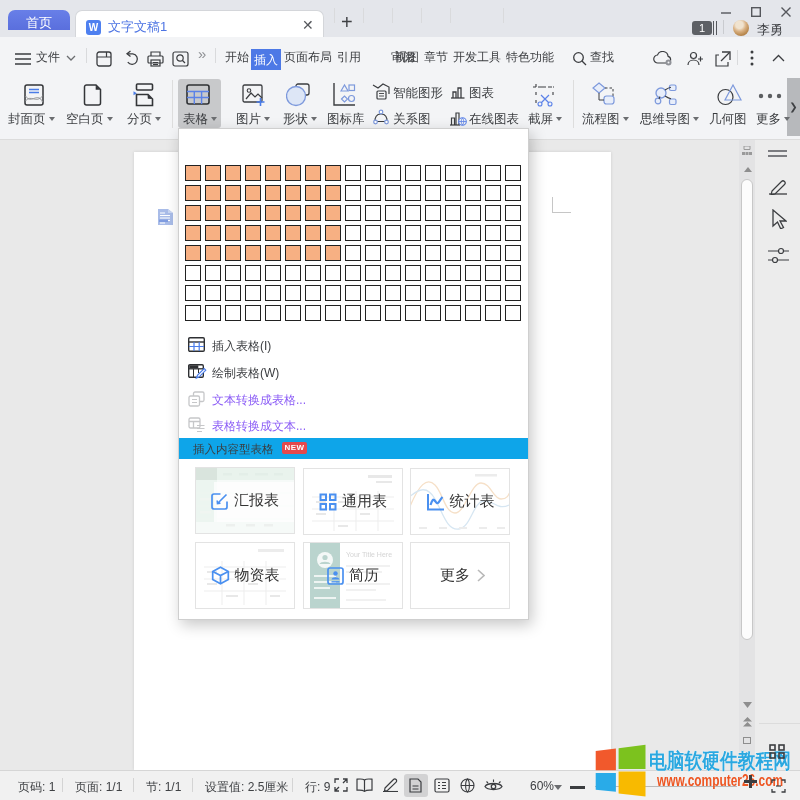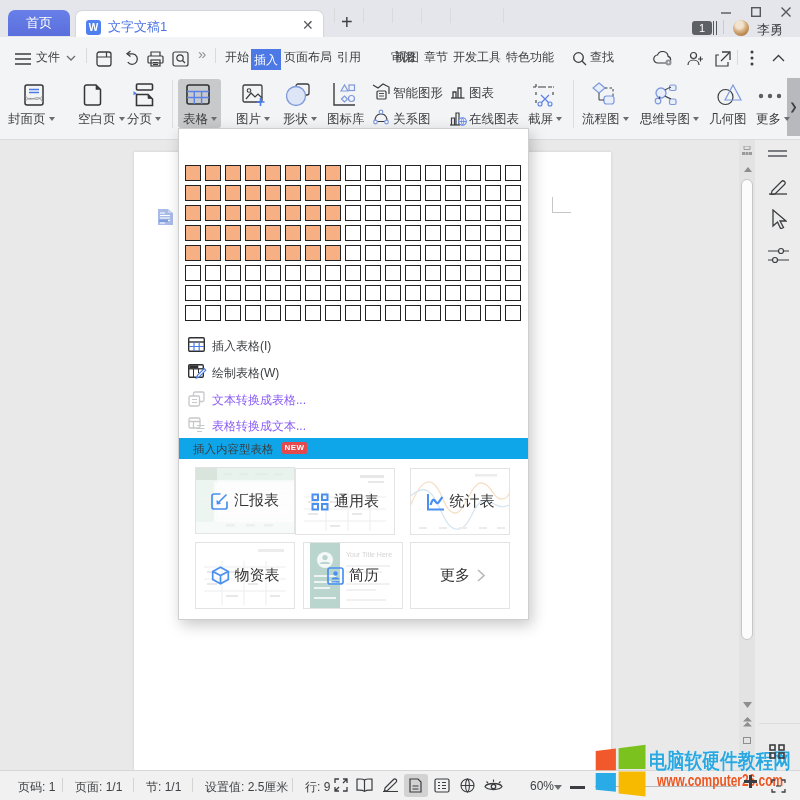--- a/index.html
+++ b/index.html
@@ -1,21 +1,21 @@
 <!DOCTYPE html>
 <html><head>
 <meta charset="utf-8">
 <style>
 *{margin:0;padding:0;box-sizing:border-box;}
 html,body{width:800px;height:800px;overflow:hidden;}
 body{font-family:"Liberation Sans",sans-serif;position:relative;background:#e9e9e9;}
 .abs{position:absolute;}
 
 #tabbar{left:0;top:0;width:800px;height:37px;background:#e4e6eb;}
-#hometab{left:8px;top:10px;width:62px;height:26px;background:linear-gradient(#687fe8,#5a6fdd);border-radius:7px 7px 0 0;color:#fff;font-size:13px;text-align:center;line-height:26px;}
+#hometab{left:8px;top:10px;width:62px;height:20px;background:linear-gradient(#687fe8,#5a6fdd);border-radius:7px 7px 0 0;color:#fff;font-size:13px;text-align:center;line-height:26px;}
 #doctab{left:75px;top:10px;width:249px;height:27px;background:#fff;border:1px solid #d4d6da;border-bottom:none;border-radius:7px 7px 0 0;}
 #doctab .wicon{left:10px;top:9px;width:15px;height:15px;background:#4e80f0;border-radius:3px;color:#fff;font-size:10px;font-weight:bold;text-align:center;line-height:15px;}
 #doctab .ttl{left:32px;top:7px;font-size:13px;color:#4d74e3;}
 #doctab .cls{left:226px;top:6px;font-size:14px;color:#55575c;}
 #plus{left:341px;top:11px;font-size:20px;color:#3f4144;font-weight:400;}
 #badge1{left:692px;top:21px;width:20px;height:14px;background:#5d6065;border-radius:3px;color:#fff;font-size:11px;text-align:center;line-height:14px;}
 #bars{left:713px;top:21px;width:4px;height:14px;border-left:1.5px solid #55585d;border-right:1.5px solid #55585d;}
 #vsep1{left:723px;top:20px;width:1px;height:14px;background:#c9cbcf;}
 #avatar{left:733px;top:20px;width:16px;height:16px;border-radius:50%;background:radial-gradient(circle at 40% 30%,#f0e3cf 0 25%,#d9b183 45%,#b9894f 70%,#96653a);}
 #uname{left:757px;top:21px;font-size:13px;color:#3c3e42;}
@@ -171,21 +171,21 @@
     <rect x="1" y="1" width="18" height="20" rx="2" stroke="#333538" stroke-width="1.5"></rect>
     <path d="M5 5.5h10M5 8.5h10" stroke="#4a7ce8" stroke-width="1.5"></path>
     <path d="M1.5 17c5-7 11 3 17-5M1.5 12c6 9 12-5 17 6" stroke="#97999c" stroke-width="1"></path>
   </svg>
 <div class="rlabel abs" style="left:8px;top:111px;">封面页<span class="caret"></span></div>
 
 <svg class="abs" style="left:83px;top:84px;" width="19" height="22" viewBox="0 0 19 22" fill="none">
     <path d="M1.5 3a2 2 0 012-2h9.5l4.5 4.5V19a2 2 0 01-2 2h-12a2 2 0 01-2-2z" stroke="#333538" stroke-width="1.5"></path>
     <path d="M12.7 1.2l4.6 4.6h-4.6z" fill="#333538"></path>
   </svg>
-<div class="rlabel abs" style="left:66px;top:111px;margin-left:12px;">空白页<span class="caret"></span></div>
+<div class="rlabel abs" style="left:66px;top:111px;">空白页<span class="caret"></span></div>
 
 <svg class="abs" style="left:133px;top:83px;" width="24" height="24" viewBox="0 0 24 24" fill="none" stroke="#333538" stroke-width="1.6">
     <rect x="3.5" y="1" width="16" height="6" rx="1"></rect>
     <path d="M0.5 8.2L3.8 10.2 0.5 12.2z" fill="#4a7ce8" stroke="none"></path>
     <path d="M3.5 11.5h11.5l4.5 4.5v6.5h-16z"></path>
     <path d="M14.5 11.5l0.3 4.2 4.2 0.3z" fill="#333538" stroke="none"></path>
   </svg>
 <div class="rlabel abs" style="left:127px;top:111px;">分页<span class="caret"></span></div>
 <div class="rsep abs" style="left:172px;top:80px;"></div>
 
@@ -532,21 +532,21 @@
           <rect x="68" y="56" width="9" height="2.5"></rect>
         </g>
         <rect x="18" y="14" width="80" height="40" fill="#ffffff" fill-opacity="0.75"></rect>
       </svg>
     <svg class="lbi" width="18" height="18" viewBox="0 0 18 18" fill="none" stroke="#4a90f0" stroke-width="1.7">
         <path d="M16 9.5V15a2 2 0 01-2 2H3a2 2 0 01-2-2V4a2 2 0 012-2h6.5"></path>
         <path d="M6.5 11.5L15.5 2.5M6.2 8.5l.3 3 3-.3" stroke-width="1.6"></path>
       </svg>
     <span class="lb">汇报表</span>
     </div>
-  <div class="card abs" style="left:116px;top:339px;">
+  <div class="card abs" style="left:124px;top:339px;">
     <svg class="bgp" width="98" height="65" viewBox="0 0 98 65">
         <g fill="#e8e8e8">
           <rect x="64" y="6" width="24" height="3"></rect>
           <rect x="72" y="12" width="16" height="2"></rect>
         </g>
         <g stroke="#ededed" stroke-width="1">
           <path d="M8 28h82M8 40h82M8 52h82M30 22v40M52 22v40M74 22v40"></path>
         </g>
         <g fill="#e8e8e8">
           <rect x="12" y="32" width="10" height="2"></rect>

